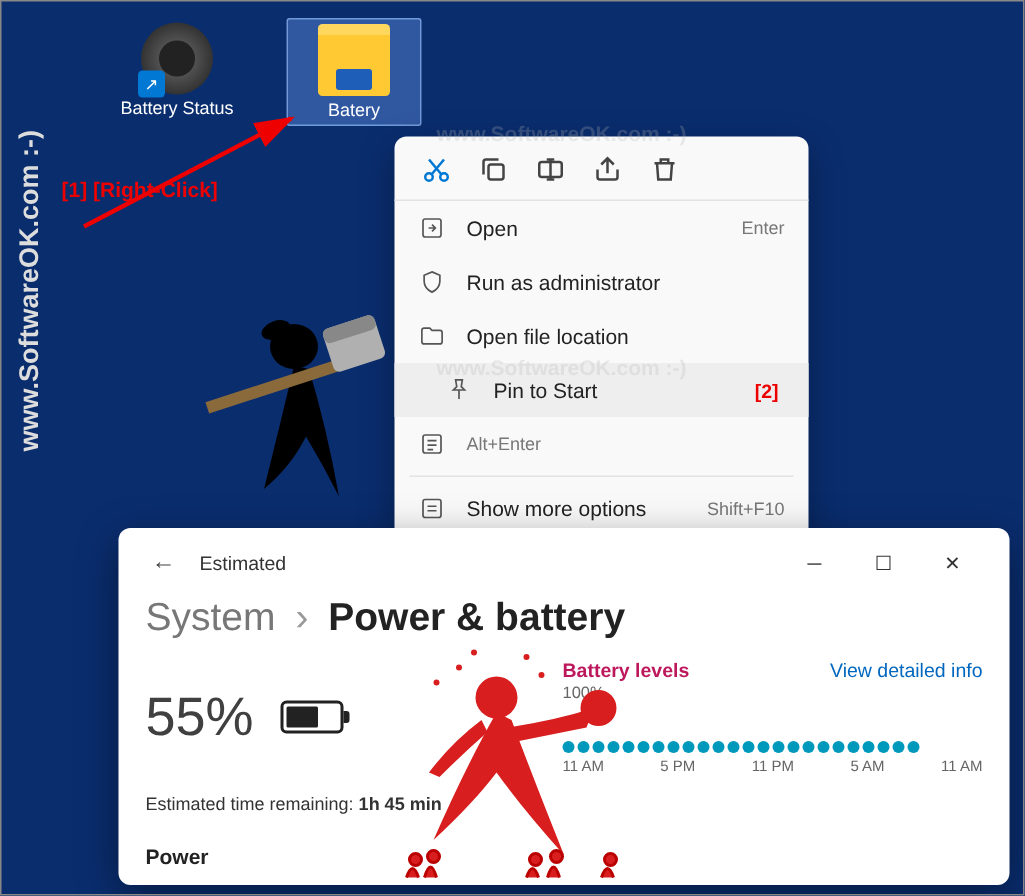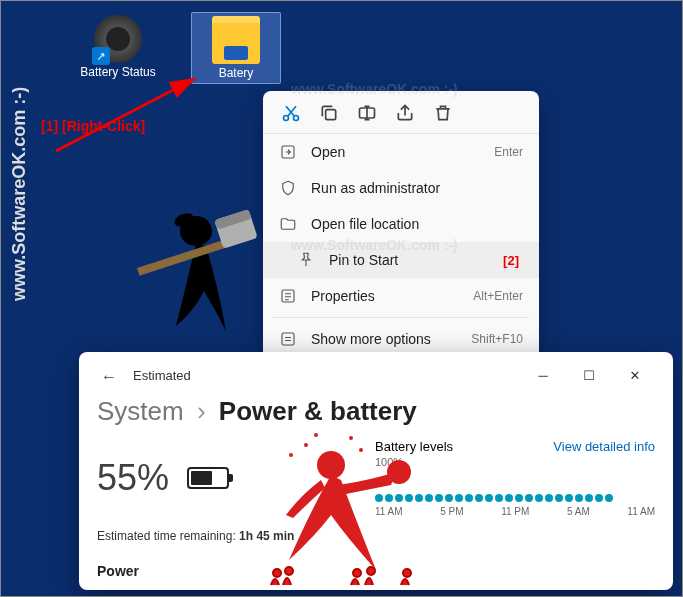--- a/index.html
+++ b/index.html
@@ -49,21 +49,21 @@
     .breadcrumb { font-size: 26px; color: #222; margin: 6px 0 12px; font-weight: 600; }
     .breadcrumb .sys { color: #777; font-weight: 400; }
     .breadcrumb .sep { color: #999; margin: 0 6px; font-weight: 400; }
     .battery-row { display: flex; align-items: center; }
     .battery-pct { font-size: 36px; font-weight: 300; color: #404040; }
     .battery-icon { margin-left: 18px; width: 42px; height: 22px; border: 2px solid #222; border-radius: 4px; position: relative; }
     .battery-icon::after { content: ''; position: absolute; right: -6px; top: 5px; width: 4px; height: 8px; background: #222; border-radius: 0 2px 2px 0; }
     .battery-fill { position: absolute; left: 2px; top: 2px; bottom: 2px; width: 55%; background: #222; border-radius: 1px; }
     .levels { margin-left: auto; width: 280px; }
     .levels-head { display: flex; justify-content: space-between; font-size: 13px; }
-    .levels-title { font-weight: 400; color: #000000; }
+    .levels-title { font-weight: 700; color: #be185d; }
     .levels-link { color: #0067c0; cursor: pointer; }
     .levels-100 { font-size: 11px; color: #666; margin-top: 2px; }
     .chart-dots { margin-top: 26px; display: flex; gap: 2px; }
     .chart-dots span { width: 8px; height: 8px; background: #0099bc; border-radius: 50%; display: inline-block; }
     .chart-times { display: flex; justify-content: space-between; font-size: 10px; color: #666; margin-top: 4px; }
     .est { font-size: 12px; color: #333; margin-top: 12px; }
     .est b { font-weight: 600; }
     .power-section { font-weight: 600; font-size: 14px; margin-top: 20px; color: #222; }
     
     
@@ -168,21 +168,20 @@
     <span class="menu-label">Pin to Start</span>
     <span class="annotation-2">[2]</span>
   </div>
   <div class="menu-item">
     <div class="menu-icon sm-ico">
         <svg viewBox="0 0 24 24">
           <rect x="4" y="4" width="16" height="16" rx="2"></rect>
           <path d="M8 9 h8 M8 13 h8 M8 17 h5"></path>
         </svg>
       </div>
-    <span class="menu-label">Properties</span>
     <span class="menu-shortcut">Alt+Enter</span>
   </div>
   <div class="menu-sep"></div>
   <div class="menu-item">
     <div class="menu-icon sm-ico">
         <svg viewBox="0 0 24 24">
           <rect x="4" y="4" width="16" height="16" rx="2"></rect>
           <path d="M8 10 h8 M8 14 h8"></path>
         </svg>
       </div>

